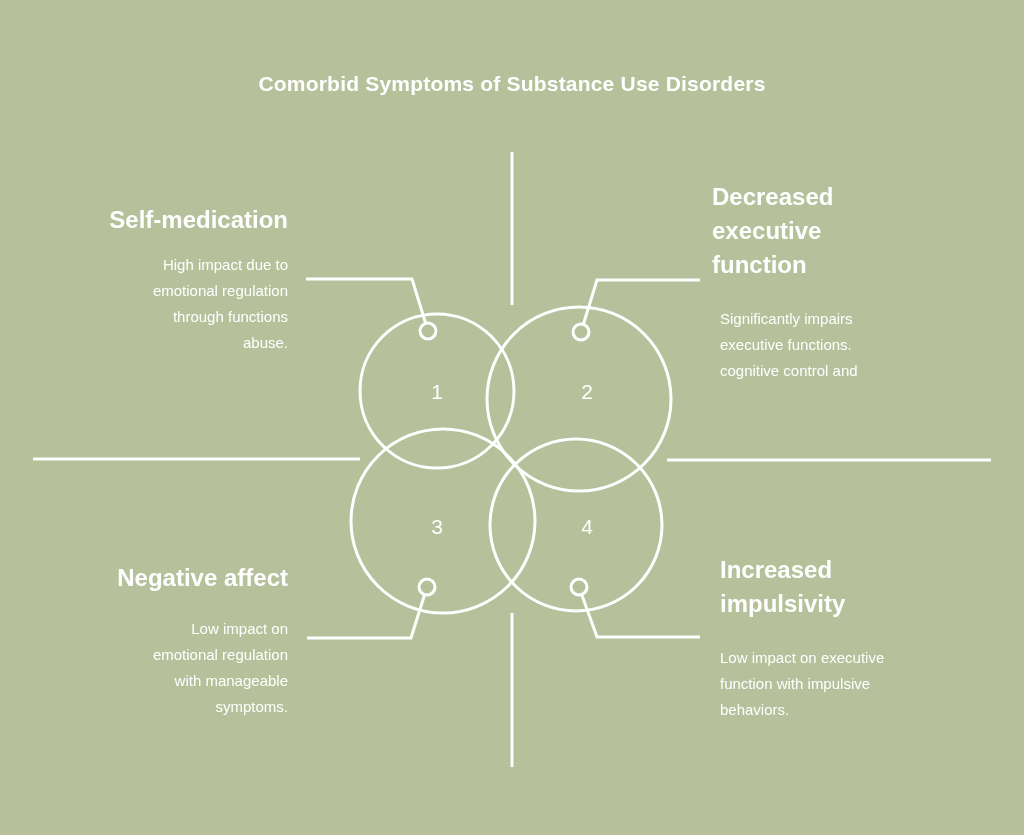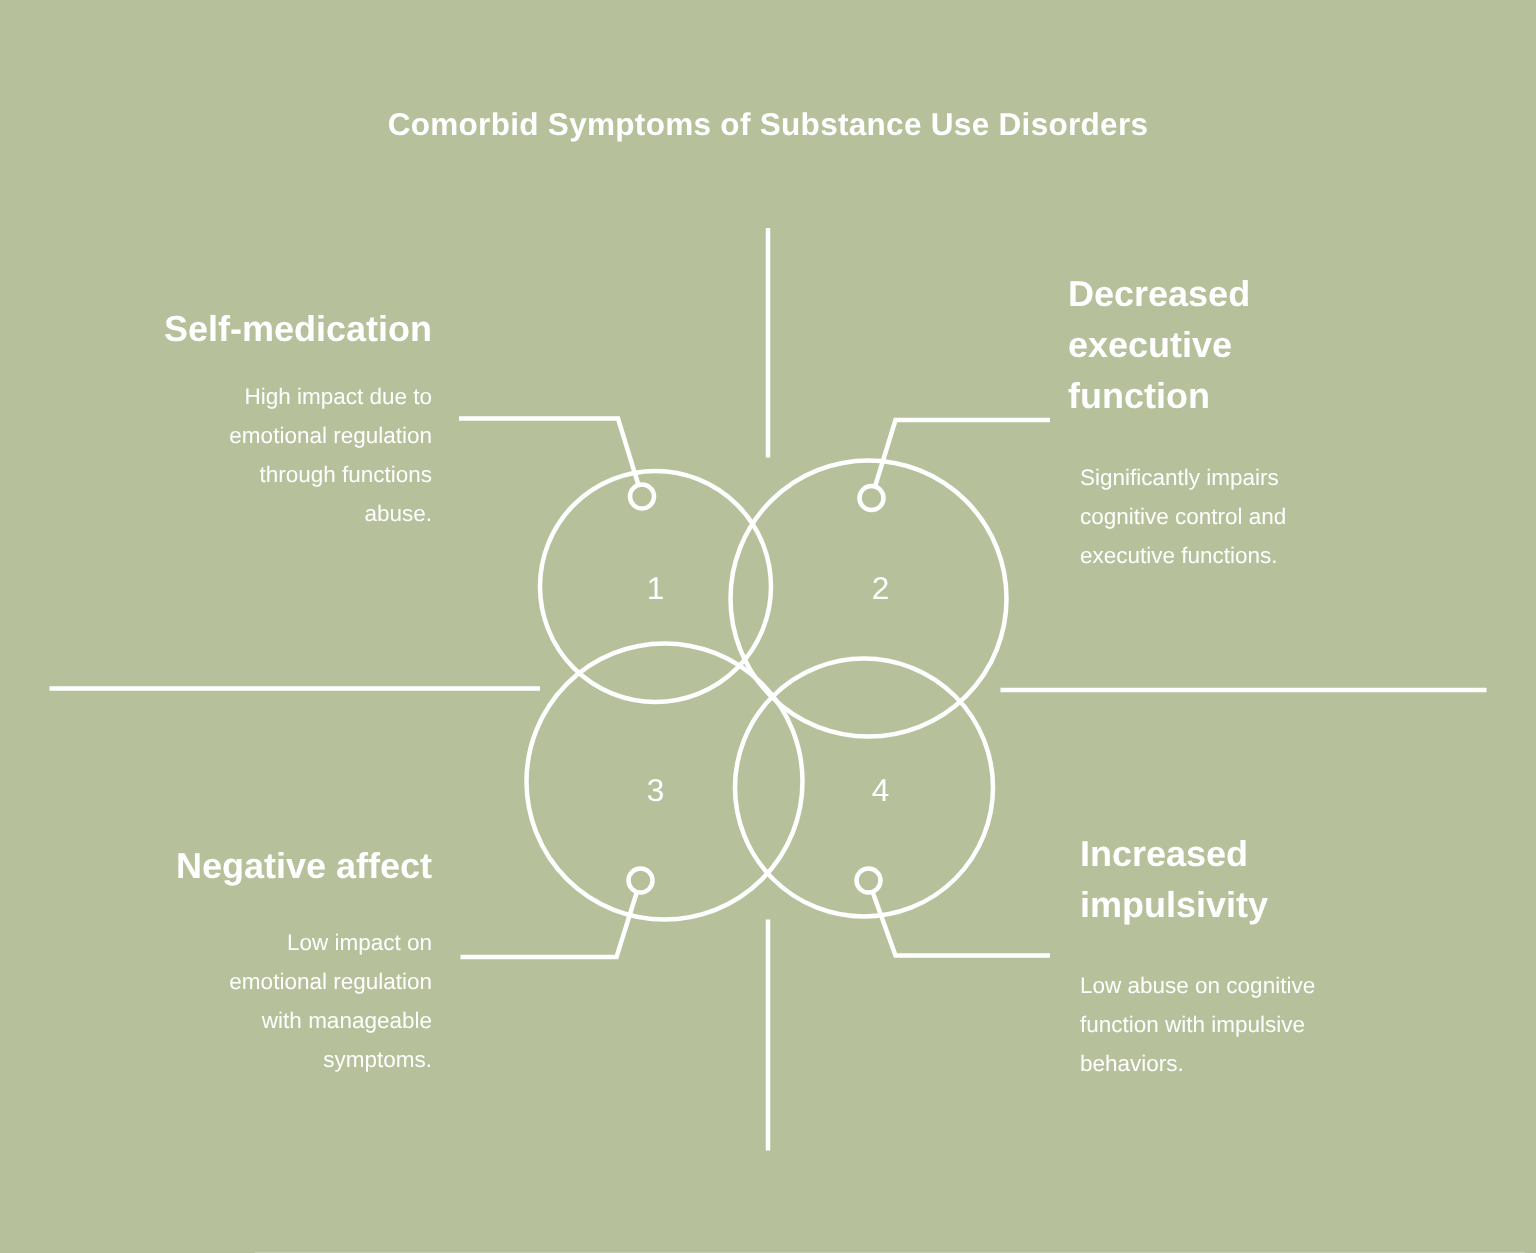--- a/index.html
+++ b/index.html
@@ -91,37 +91,37 @@
     <div class="line">abuse.</div>
   </div>
 
   <div class="q-heading align-left tr-heading">
     <div class="line">Decreased</div>
     <div class="line">executive</div>
     <div class="line">function</div>
   </div>
   <div class="q-desc align-left tr-desc">
     <div class="line">Significantly impairs</div>
+    <div class="line">executive functions.</div>
     <div class="line">cognitive control and</div>
-    <div class="line">executive functions.</div>
   </div>
 
   <div class="q-heading align-right bl-heading">
     <div class="line">Negative affect</div>
   </div>
   <div class="q-desc align-right bl-desc">
     <div class="line">Low impact on</div>
     <div class="line">emotional regulation</div>
     <div class="line">with manageable</div>
     <div class="line">symptoms.</div>
   </div>
 
   <div class="q-heading align-left br-heading">
     <div class="line">Increased</div>
     <div class="line">impulsivity</div>
   </div>
   <div class="q-desc align-left br-desc">
-    <div class="line">Low abuse on cognitive</div>
+    <div class="line">Low impact on executive</div>
     <div class="line">function with impulsive</div>
     <div class="line">behaviors.</div>
   </div>
 
 </div>
 
 </body></html>

